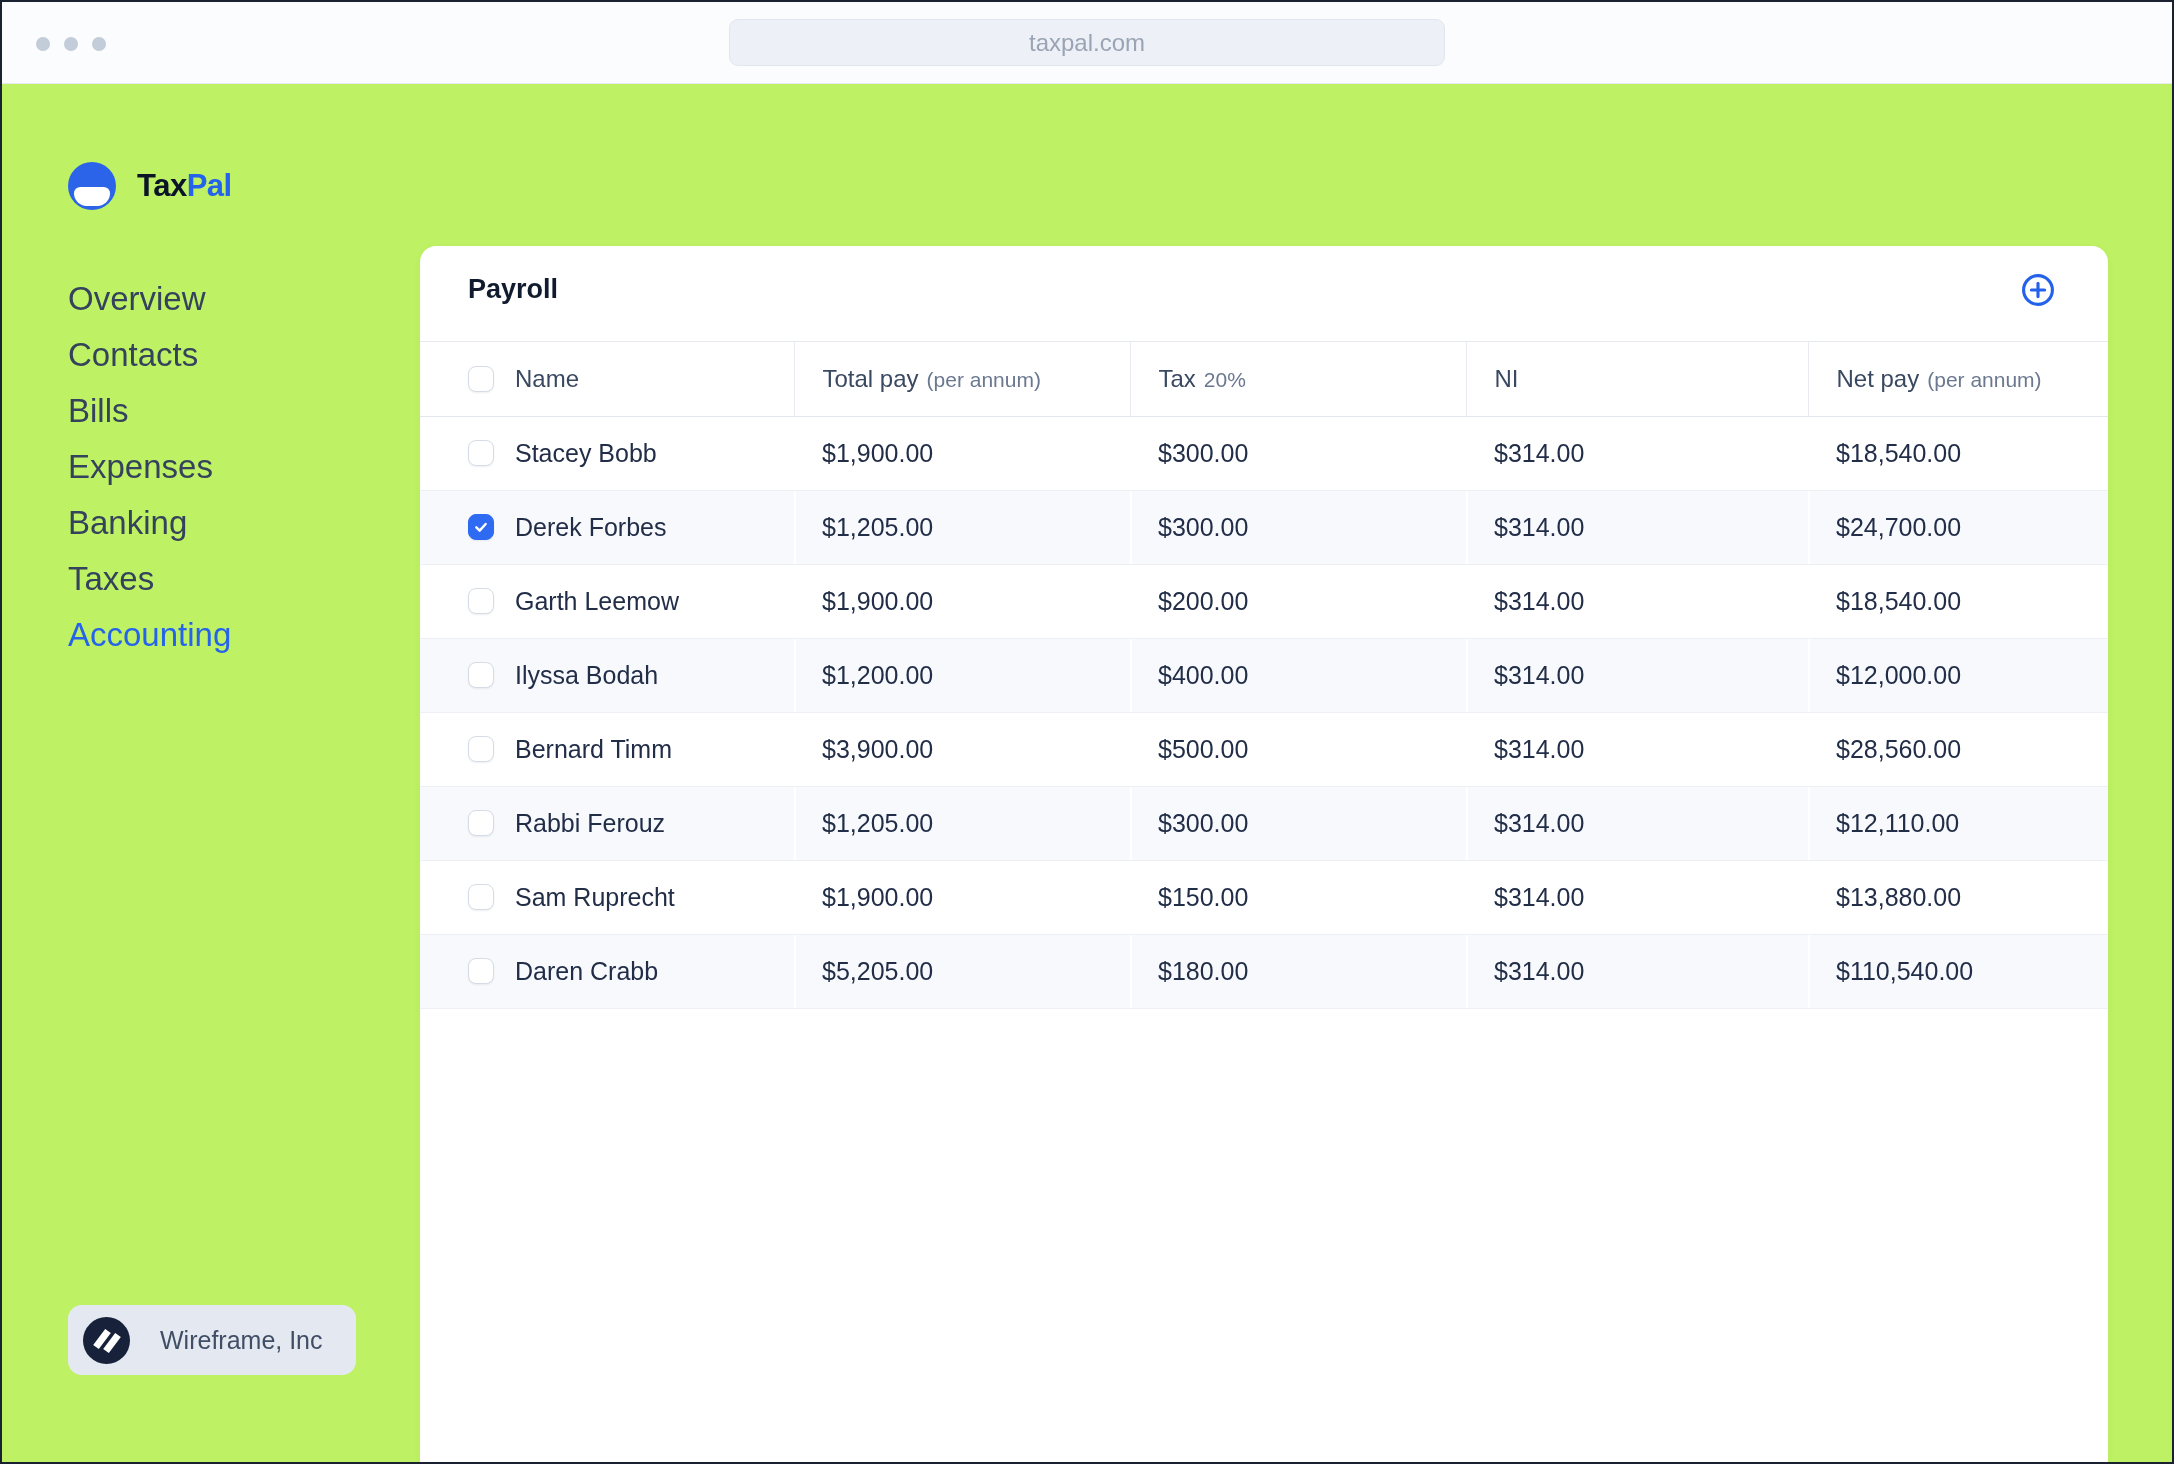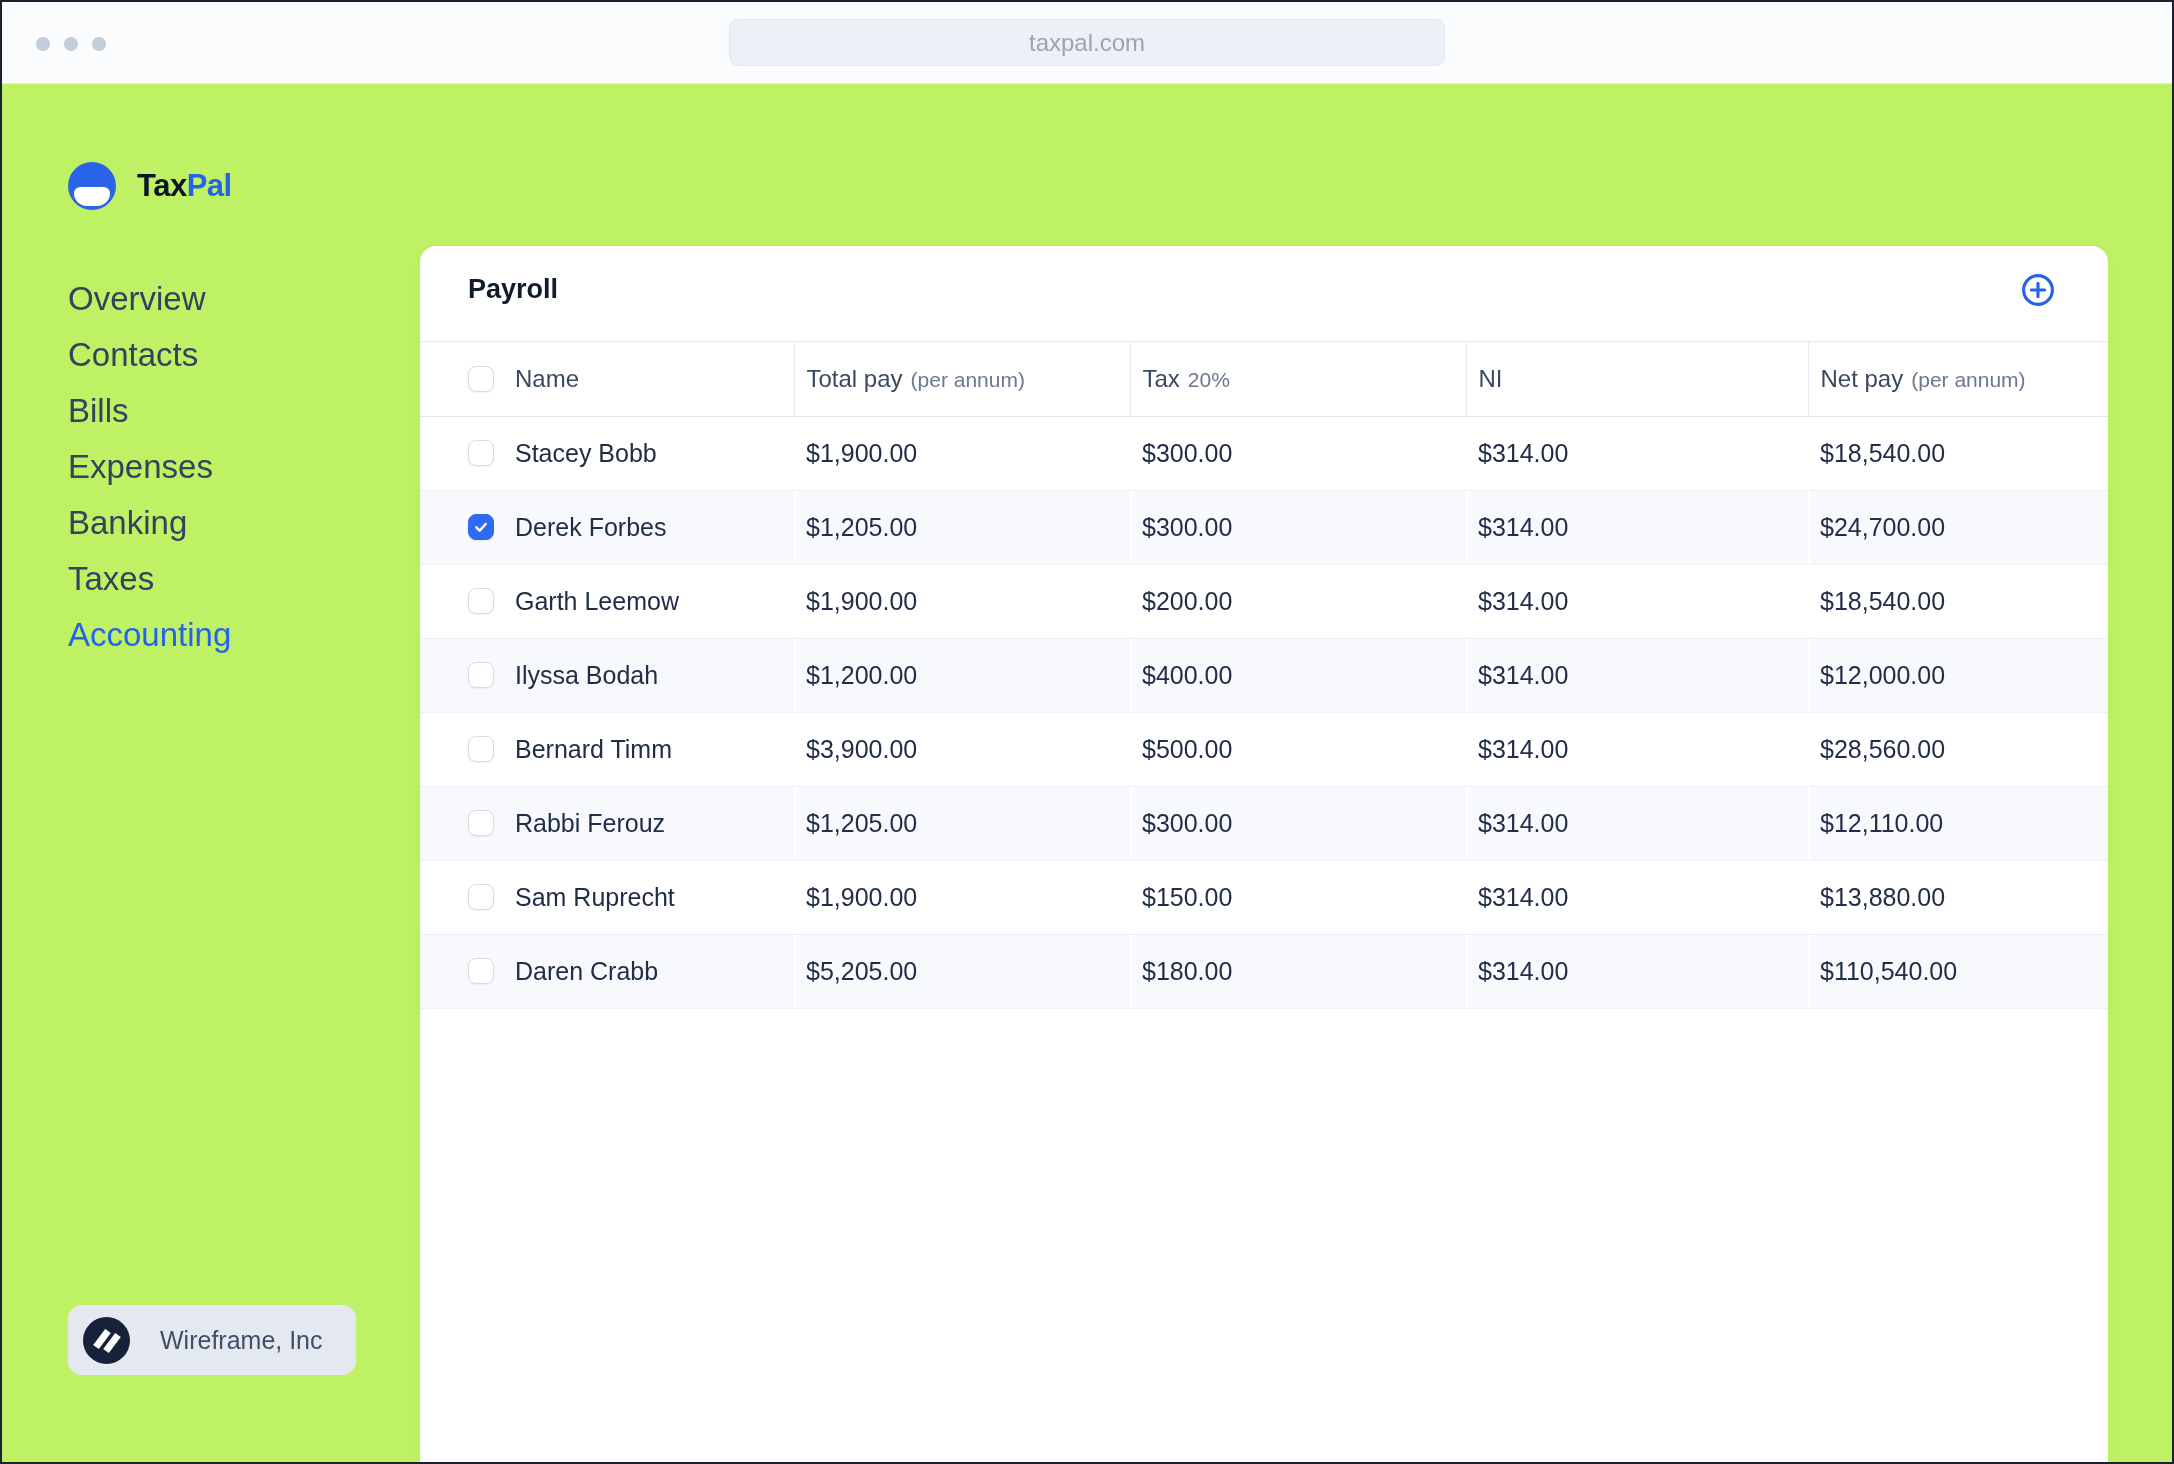--- a/index.html
+++ b/index.html
@@ -74,21 +74,21 @@
   .h-sub { font-size:21px; font-weight:400; color:#6b7890; margin-left:8px; }
   .h-sub:empty { display:none; }
 
   tbody td { border-top:1px solid #edf0f5; font-size:25px; color:#222e48; }
   tbody tr:first-child td { border-top:none; }
   tbody tr:nth-child(even) { background:#f7f9fc; }
   tbody tr:nth-child(even) td:not(:first-child) { box-shadow:inset 2px 0 0 #ffffff; }
   tbody tr:last-child td { border-bottom:1px solid #edf0f5; }
 
   .name-wrap { display:flex; align-items:center; gap:21px; padding-left:48px; }
-  .money-cell, .money-th { padding-left:12px; }
+  .money-cell, .money-th { padding-left:28px; }
 
   .cb {
     width:26px; height:26px; border-radius:8px; flex:0 0 auto;
     background:#fff; border:1px solid #d6dce6;
     box-shadow:0 1px 2px rgba(15,23,42,.07);
     display:flex; align-items:center; justify-content:center; cursor:pointer;
   }
   .cb svg { display:none; }
   .cb.checked { background:#2e6bf2; border-color:#2e6bf2; }
   .cb.checked svg { display:block; }

